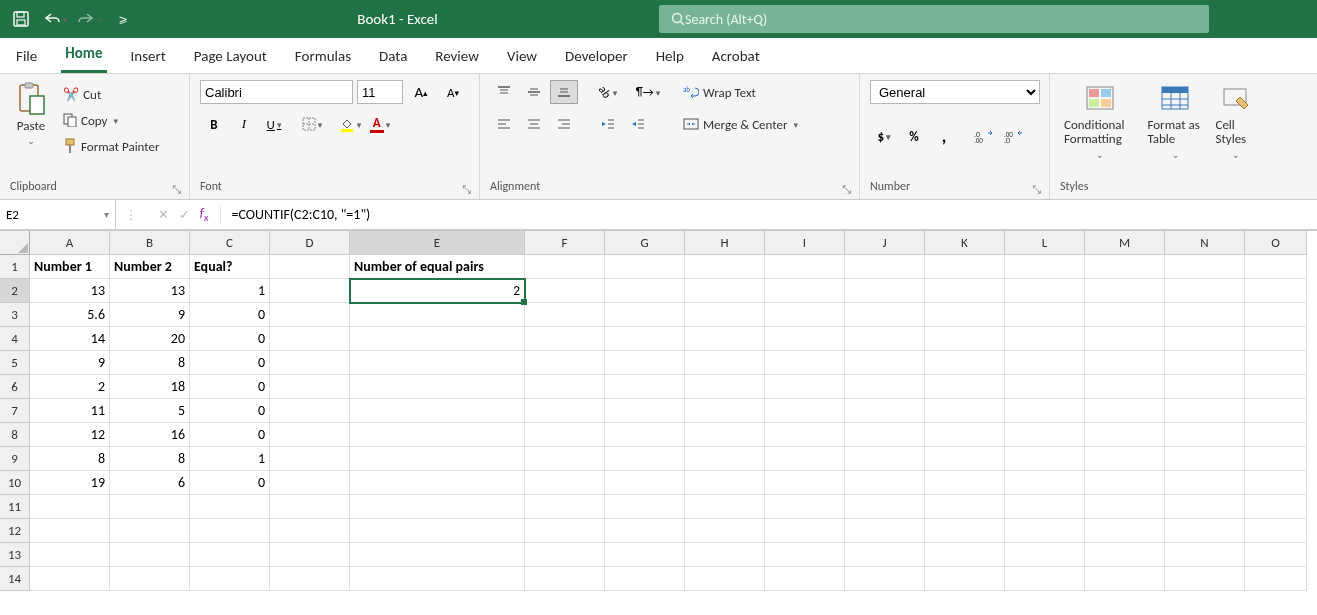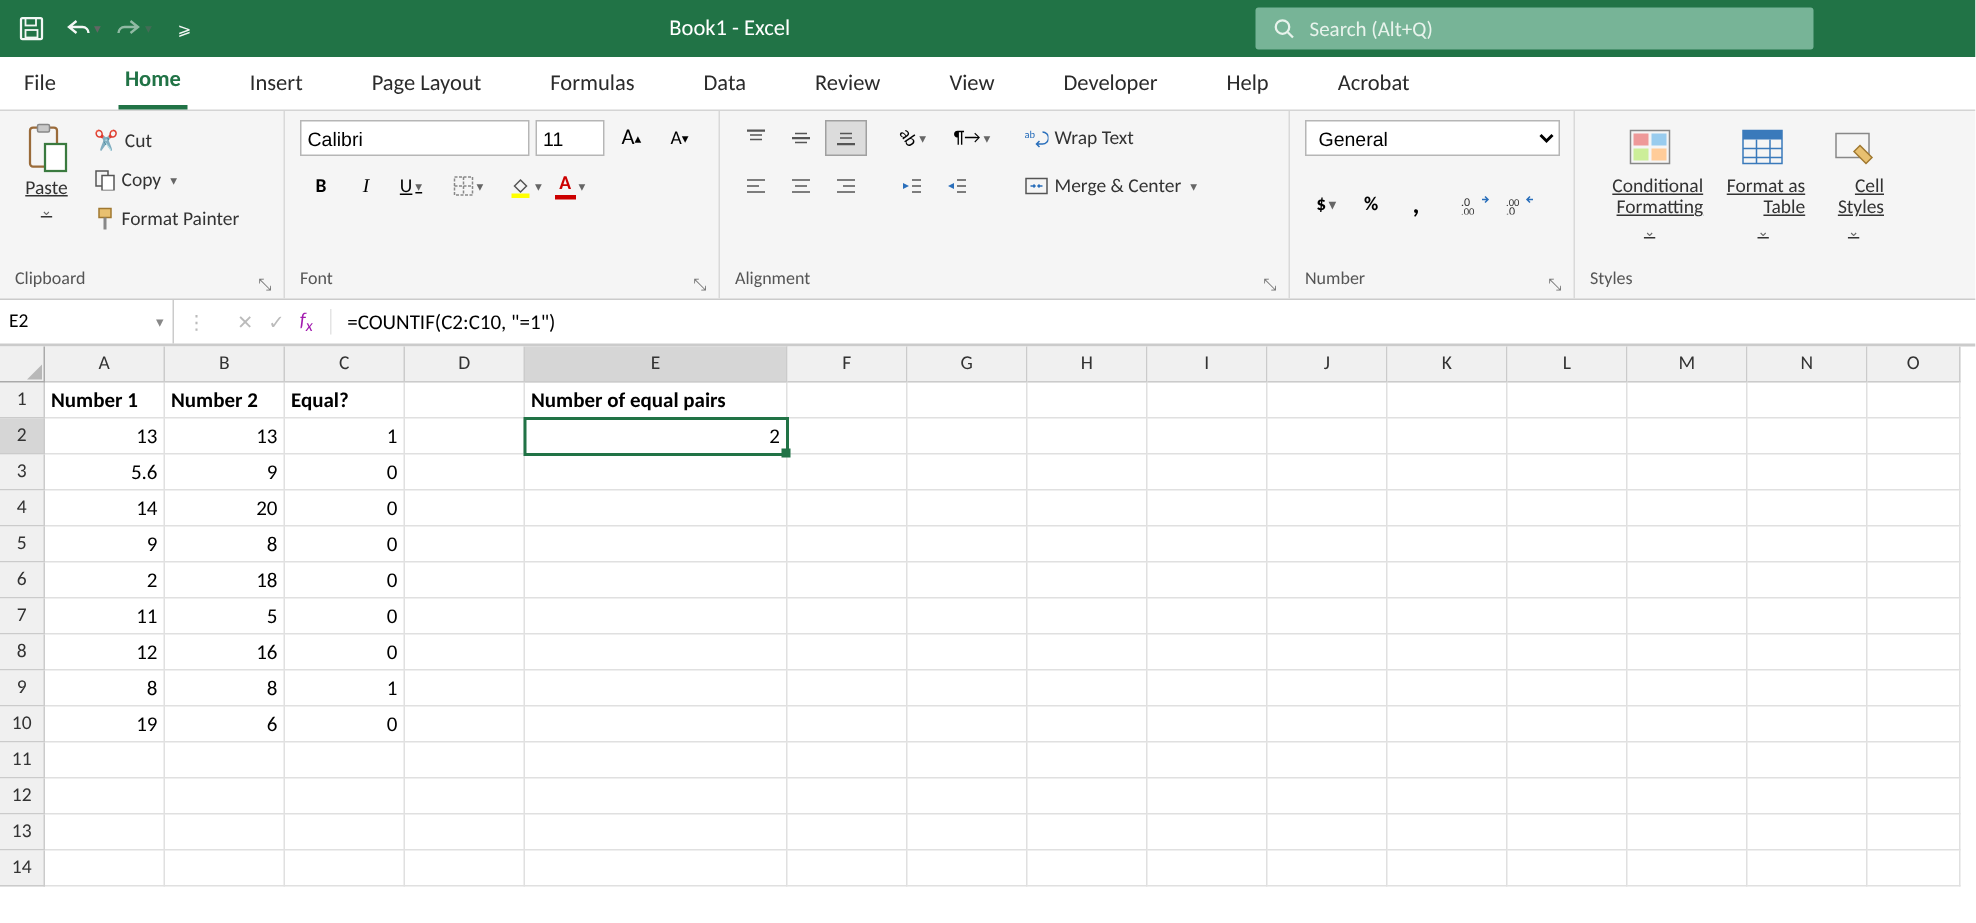--- a/index.html
+++ b/index.html
@@ -1,31 +1,31 @@
 <!DOCTYPE html>
 <html><head>
 <meta charset="utf-8">
 <style>
   * { box-sizing: border-box; margin: 0; padding: 0; }
   body { font-family: "Segoe UI", Calibri, sans-serif; font-size: 13px; background: #fff; width:1317px; height:615px; overflow:hidden; }
   .titlebar { background:#217346; height:38px; display:flex; align-items:center; color:#fff; padding:0 8px; }
   .titlebar .qat { display:flex; align-items:center; gap:8px;}
   .titlebar .qat .qbtn { width:26px; height:26px; display:flex; align-items:center; justify-content:center; opacity:.95;}
   .titlebar .title { flex:1; text-align:center; font-size:15px; }
-  .titlebar .searchbox { display:flex; align-items:center; width:372px; height:28px; background:#77b497; border-radius:2px; padding:0 12px; color:#e8f3ec; gap:10px; font-size:14px;}
-  .tabs { background:#fff; height:36px; border-bottom:1px solid #d4d4d4; display:flex; align-items:flex-end; padding:0 12px; gap:38px; }
+  .titlebar .searchbox { display:flex; align-items:center; width:550px; height:28px; background:#77b497; border-radius:2px; padding:0 12px; color:#e8f3ec; font-size:14px;}
+  .tabs { background:#fff; height:36px; border-bottom:1px solid #d4d4d4; display:flex; align-items:flex-end; padding:0 12px; gap:20px; }
   .tab { font-size:15px; color:#2b2b2b; padding:6px 4px 8px; cursor:pointer;}
   .tab.active { color:#217346; border-bottom:3px solid #217346; font-weight:600;}
   .ribbon { background:#f5f5f5; height:126px; border-bottom:1px solid #cbcbcb; display:flex; }
   .group { border-right:1px solid #d9d9d9; padding:6px 10px 2px; display:flex; flex-direction:column; justify-content:space-between;}
   .group .body { flex:1; display:flex; align-items:flex-start; gap:6px;}
   .group .glabel { text-align:left; font-size:12px; color:#555; height:18px; position:relative; }
   .group .glabel .dlg { position:absolute; right:-2px; bottom:1px; font-size:11px; color:#777;}
   .rbtn { height:24px; display:flex; align-items:center; gap:4px; padding:0 4px; color:#333; cursor:pointer; border:1px solid transparent;}
-  .bigbtn { display:flex; flex-direction:column; align-items:center; justify-content:flex-start; width:auto; padding:2px 4px; cursor:pointer; font-size:13px; color:#333; text-align:right; gap:2px;text-decoration:underline;}
+  .bigbtn { display:flex; flex-direction:column; align-items:center; justify-content:flex-start; width:auto; padding:2px 4px; cursor:pointer; font-size:13px; color:#333; text-align:left; gap:2px;}
   .bigbtn .ic { width:34px; height:34px; display:flex; align-items:center; justify-content:center;}
   select, .combo { height:24px; border:1px solid #b6b6b6; background:#fff; font-size:13px; padding:0 4px;}
   .iconbtn { width:28px; height:24px; display:flex; align-items:center; justify-content:center; border:1px solid transparent; cursor:pointer;}
   .iconbtn.active { border:1px solid #a0a0a0; background:#dcdcdc;}
   .dropcaret::after { content:"▾"; font-size:9px; color:#666; margin-left:2px;}
   .namebox-row { height:30px; border-bottom:1px solid #cbcbcb; display:flex; align-items:stretch; background:#fff;}
   .namebox { width:116px; border-right:1px solid #cbcbcb; display:flex; align-items:center; padding:0 6px; position:relative;}
   .namebox .caret { position:absolute; right:6px; color:#888; font-size:10px;}
   .fx-bar { flex:1; display:flex; align-items:center;}
   .fx-btns { display:flex; align-items:center; gap:10px; padding:0 12px; border-right:1px solid #e4e4e4; color:#999;}

